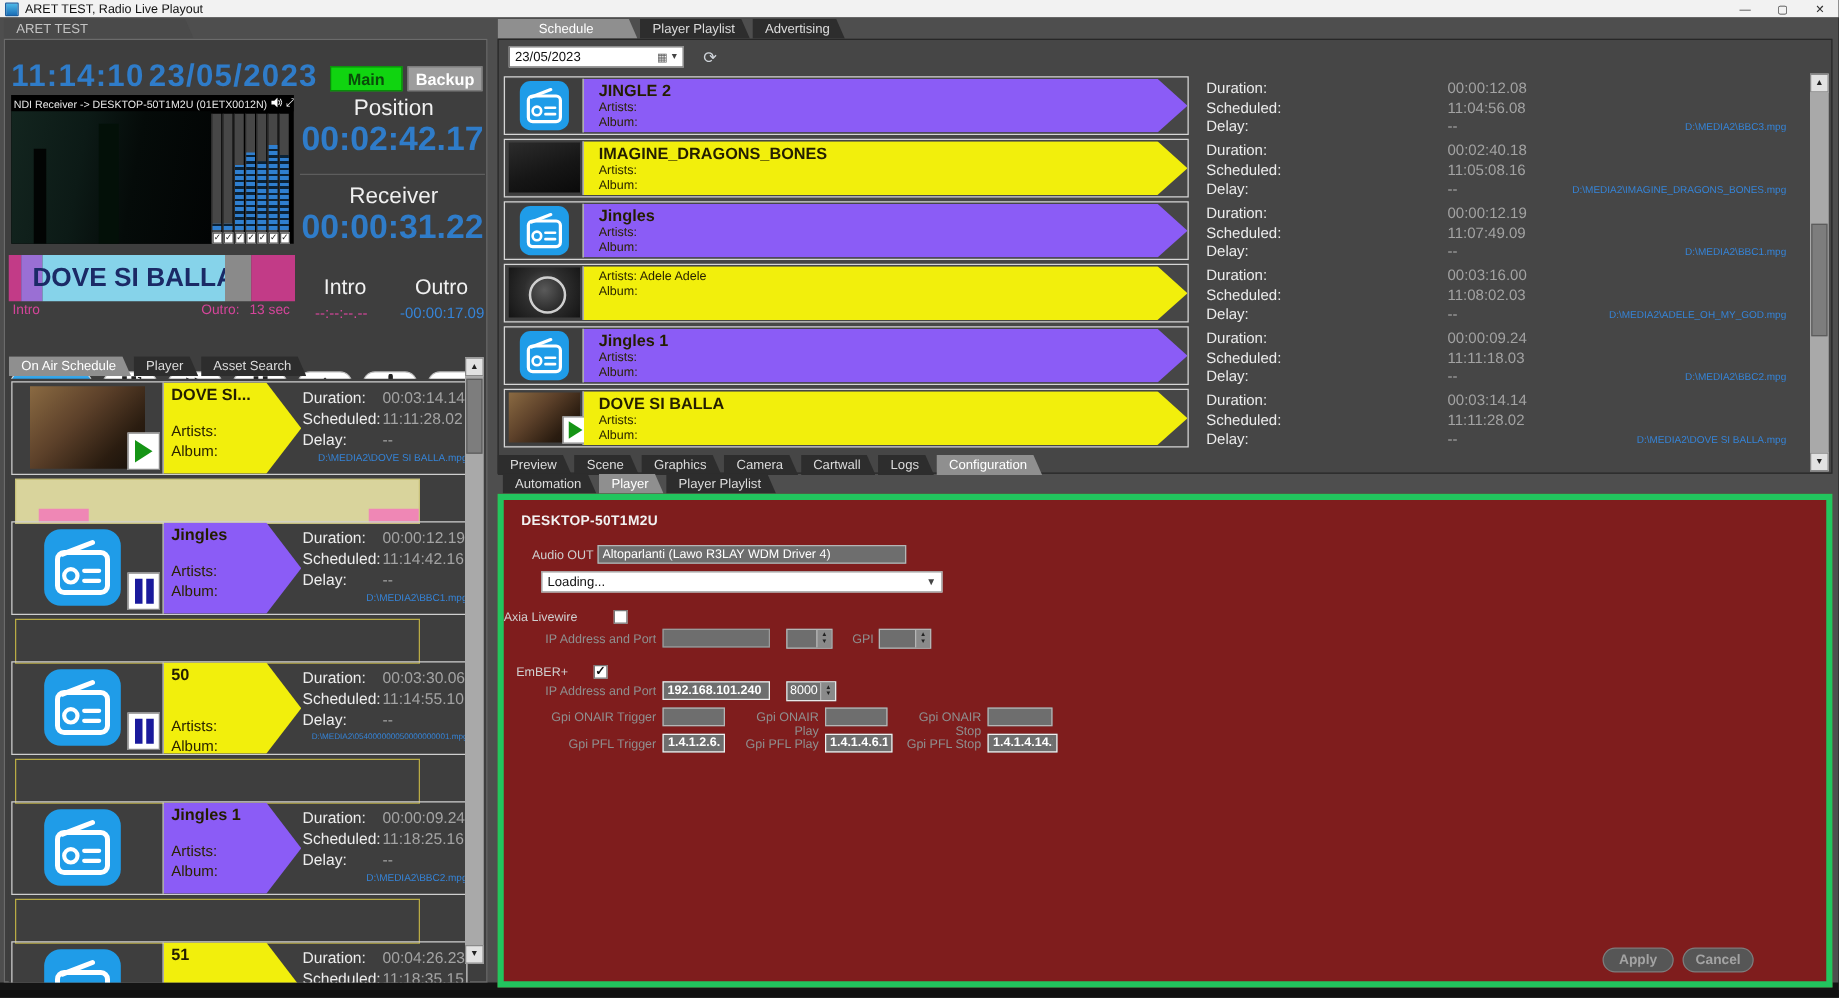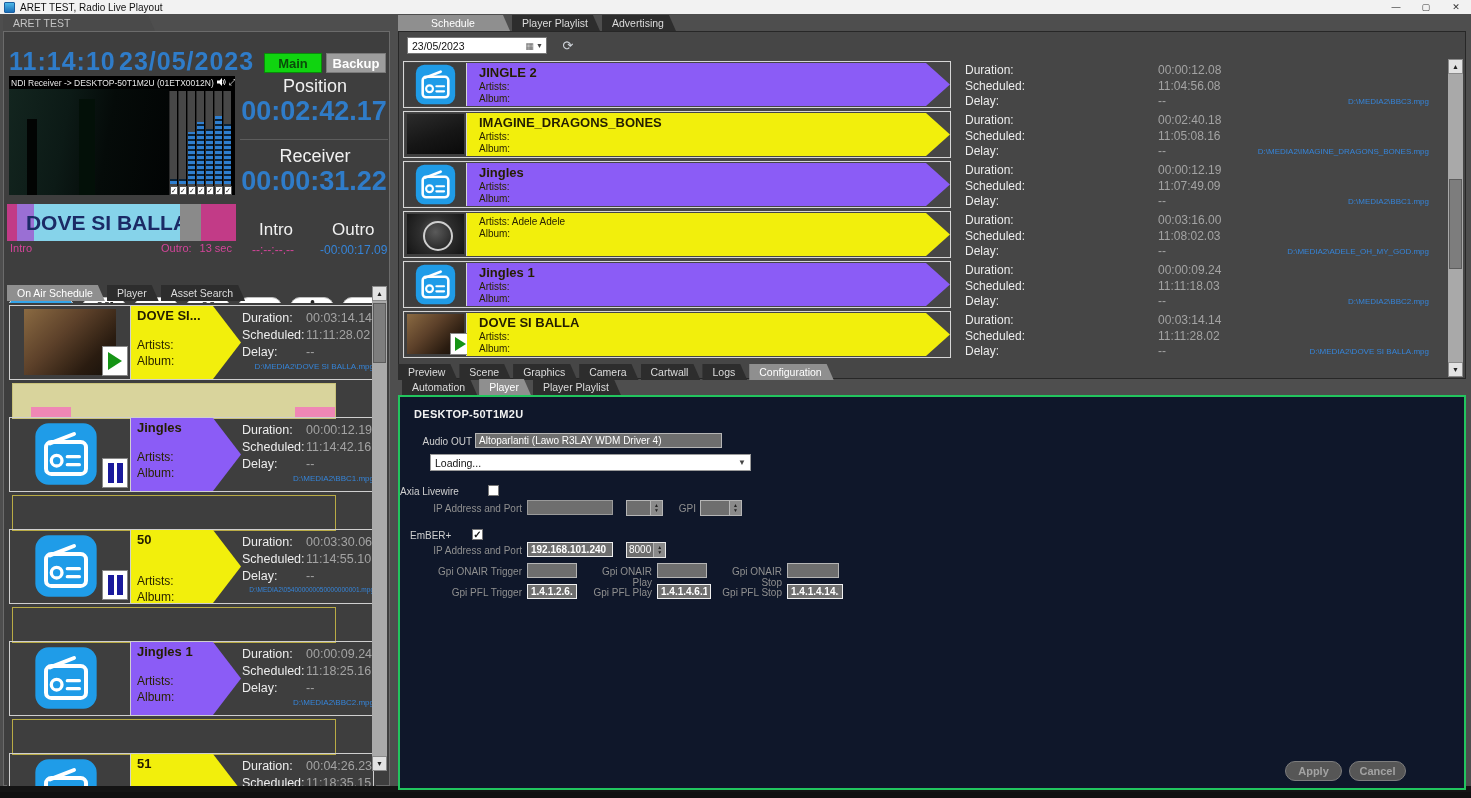--- a/index.html
+++ b/index.html
@@ -119,22 +119,22 @@
   .stitle{font-size:13px;font-weight:bold;color:#241e00;}
   .smeta{font-size:10px;color:#2a2400;margin-top:1px;}
   .sdet{position:absolute;left:562px;top:2px;width:300px;}
   .sdet .drow{font-size:12px;line-height:1.3;}
   .sdet .dl{width:193px;}
   .spath{position:absolute;right:18px;bottom:2px;font-size:8px;color:#3584d8;white-space:nowrap;}
   .rscroll{position:absolute;right:2px;top:27px;width:15px;height:318px;background:#a9a9a9;}
   
   .btabs{left:398px;top:349px;}
   .ctabs{left:402px;top:364px;}
-  .cpanel{position:absolute;left:398px;top:381px;width:1068px;height:395px;background:#0f172a;
-    border:2px solid #22c55e;box-sizing:border-box;}
+  .cpanel{position:absolute;left:398px;top:381px;width:1068px;height:395px;background:#7f1d1d;
+    border:5px solid #22c55e;box-sizing:border-box;}
   .chead{position:absolute;left:14px;top:11px;font-size:11px;font-weight:bold;color:#f2f2f2;letter-spacing:.3px;}
   .clabel{position:absolute;font-size:10px;color:#cfcfcf;text-align:right;}
   .clabel.dis{color:#8f8f8f;}
   .cfield{position:absolute;height:15px;background:#6e6e6e;border:1px solid #b5b5b5;box-sizing:border-box;
     color:#fff;font-size:10px;font-family:"Liberation Sans",sans-serif;padding:0 3px;outline:0;}
   .cfield.bright{border-color:#f0f0f0;font-weight:bold;}
   .cfield.wide{width:247px;}
   .spin{position:absolute;height:16px;background:#6e6e6e;border:1px solid #b5b5b5;box-sizing:border-box;
     display:flex;}
   .spin .val{flex:1;color:#fff;font-size:10px;padding:1px 2px;}

